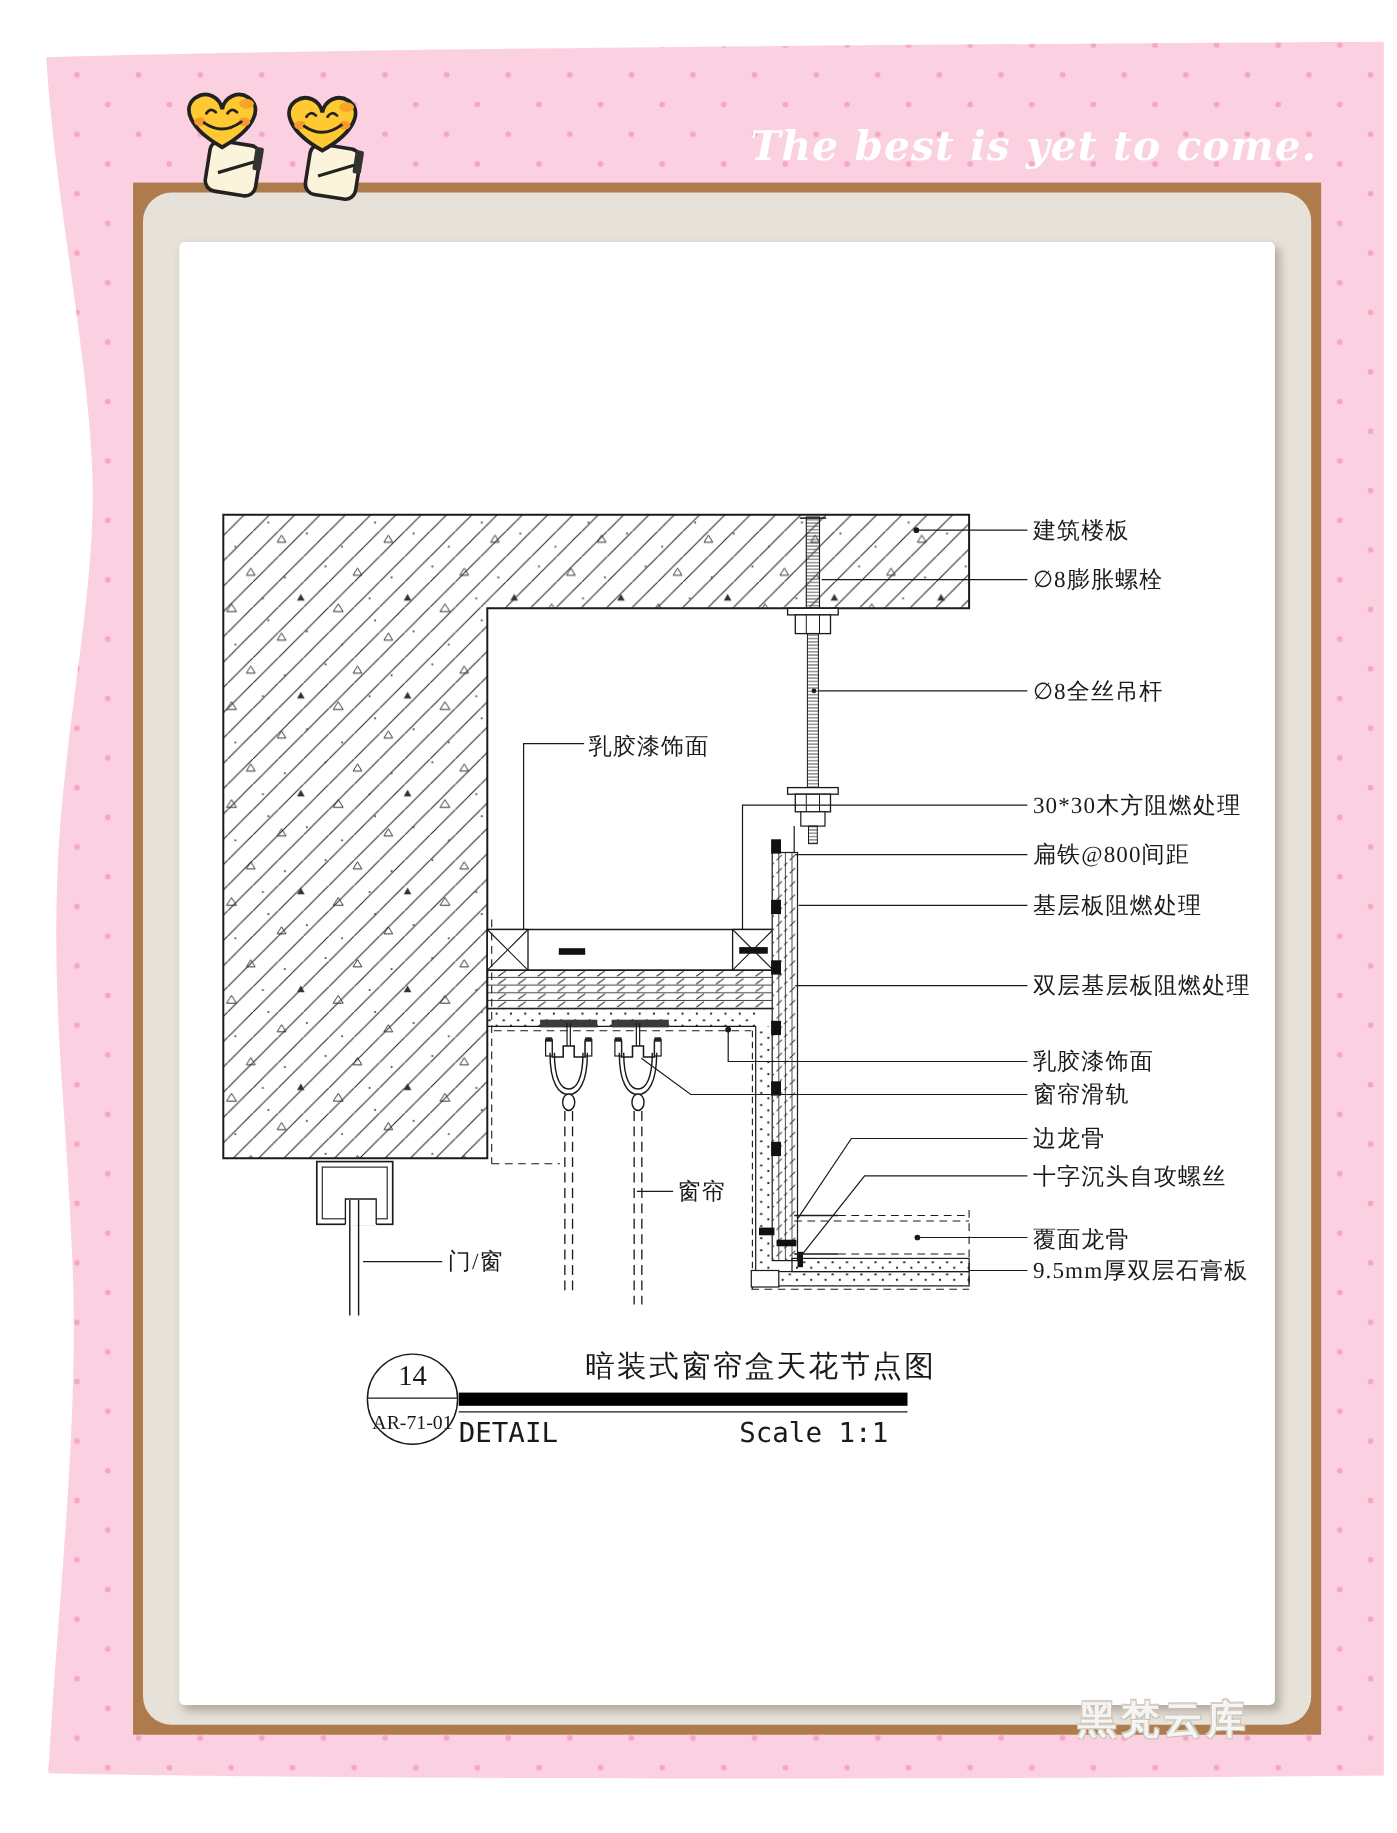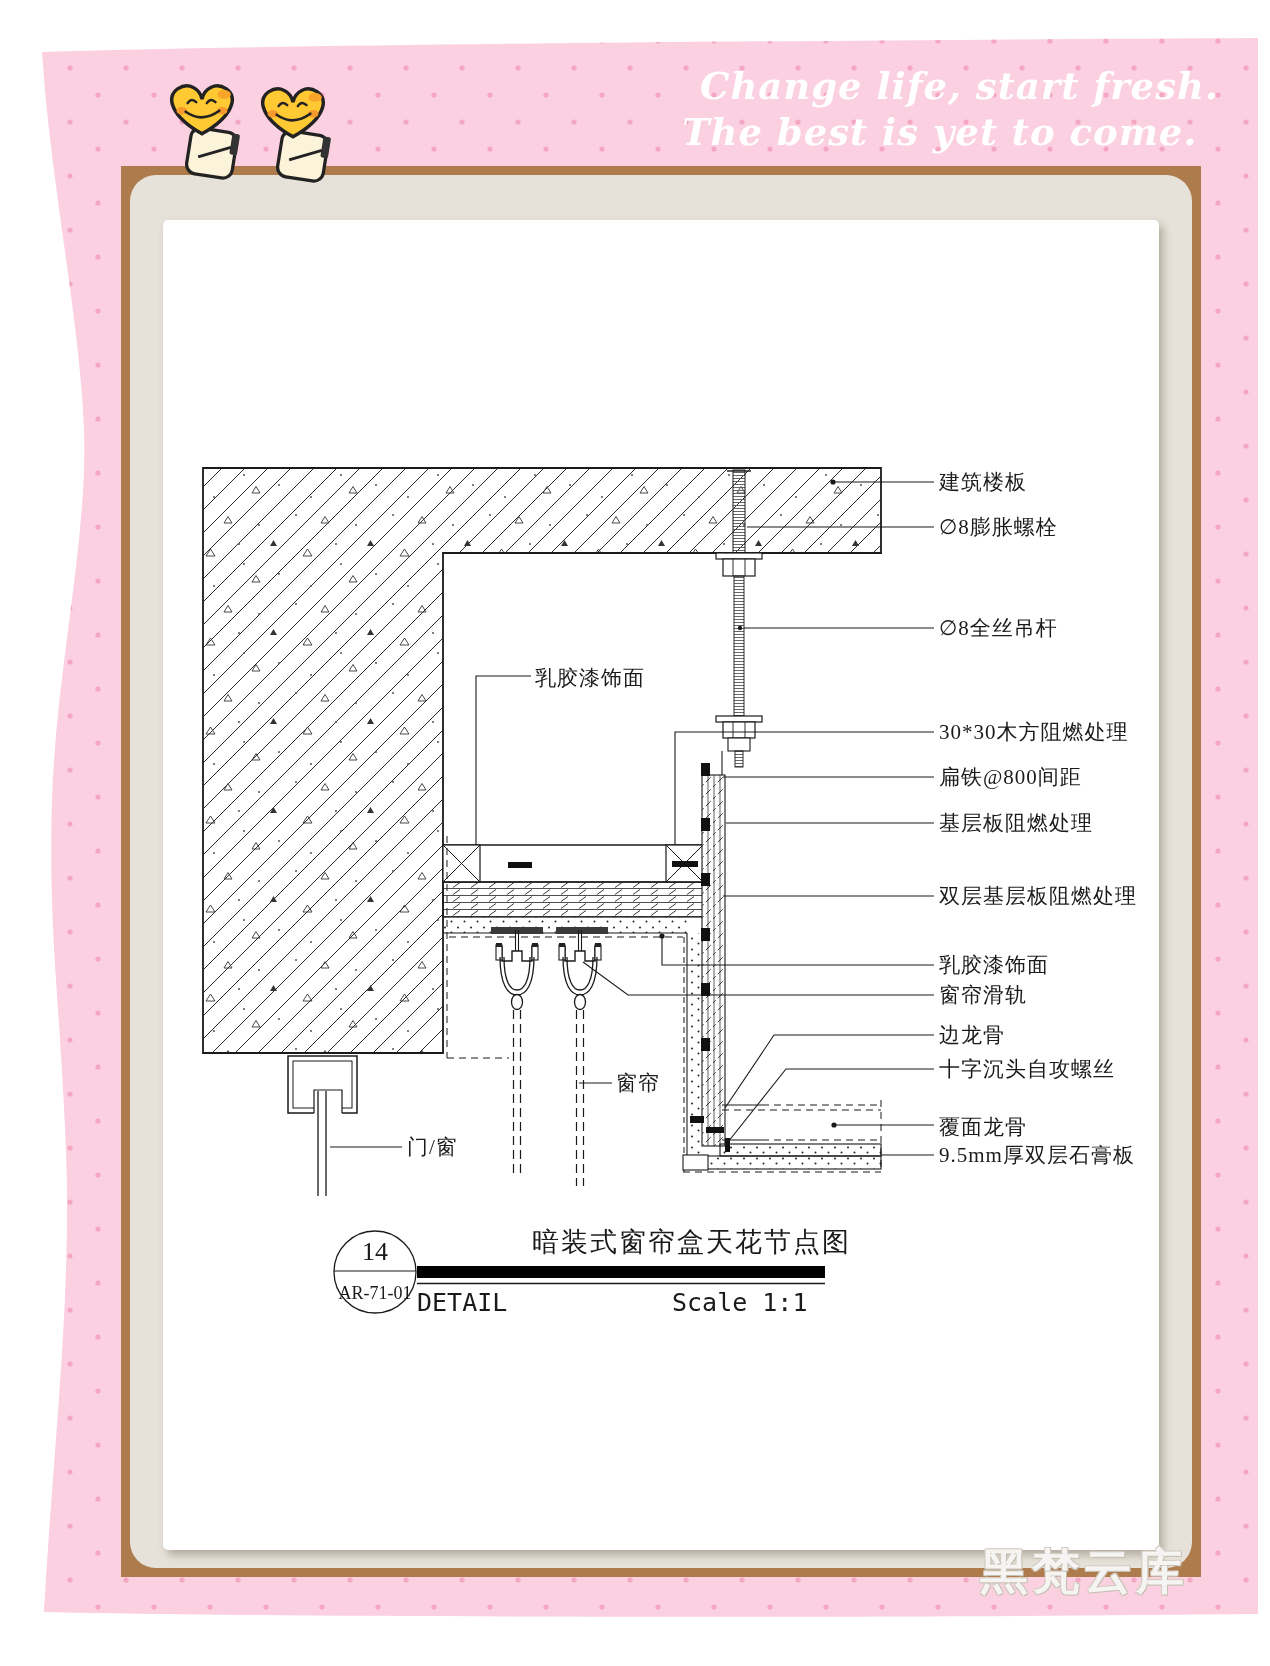--- a/index.html
+++ b/index.html
@@ -12,21 +12,21 @@
              border-radius:26px;}
   .drawing-sheet{position:absolute;left:33px;top:45px;right:33px;bottom:18px;background:#ffffff;
                  border-radius:5px;box-shadow:4px 5px 9px rgba(110,100,85,.45);}
   .quote{position:absolute;z-index:3;color:#ffffff;font-family:"DejaVu Serif",serif;
          font-style:italic;font-weight:600;font-size:37px;letter-spacing:1px;white-space:nowrap;}
   .quote1{left:700px;top:64px;}
   .quote2{left:682px;top:110px;}
   .heart-mascot{position:absolute;z-index:4;}
   .cad{position:absolute;left:0;top:0;z-index:5;}
   .watermark{position:absolute;left:980px;top:1540px;z-index:6;
-             font-family:"DejaVu Sans",sans-serif;font-weight:700;font-size:48px;
+             font-family:"DejaVu Sans",sans-serif;font-weight:700;font-size:35px;
              letter-spacing:4px;color:rgba(255,255,255,.82);
              text-shadow:1px 1px 0 #c6c0b4,-1px -1px 0 #d4cfc5,1px -1px 0 #cdc7bc,-1px 1px 0 #cdc7bc;}
   text{fill:#1a1a1a;}
   .lbl{font-family:"Liberation Serif",serif;font-size:21px;letter-spacing:1px;}
   .ttl{font-family:"Liberation Serif",serif;font-size:27px;letter-spacing:2px;}
   .mono{font-family:"DejaVu Sans Mono",monospace;font-size:25px;}
 </style>
 </head>
 <body>
 
@@ -40,21 +40,20 @@
       </pattern>
     </defs>
     <path d="M42,52 C300,44 900,40 1258,38 L1258,1614 C900,1618 300,1618 44,1612
          C52,1460 72,1300 66,1150 C60,1000 48,930 52,800 C56,670 88,540 84,430
          C80,320 50,180 42,52 Z" fill="#fbd0e0"></path>
     <path d="M42,52 C300,44 900,40 1258,38 L1258,1614 C900,1618 300,1618 44,1612
          C52,1460 72,1300 66,1150 C60,1000 48,930 52,800 C56,670 88,540 84,430
          C80,320 50,180 42,52 Z" fill="url(#pdots)"></path>
   </svg>
 
-  <div class="quote quote1">Change life, start fresh.</div>
   <div class="quote quote2">The best is yet to come.</div>
 
   <div class="photo-frame">
     <div class="frame-mat">
       <div class="drawing-sheet"></div>
     </div>
   </div>
 
   <svg class="heart-mascot" style="left:150px;top:80px;" width="104" height="100" viewBox="0 0 100 104">
     <g>

